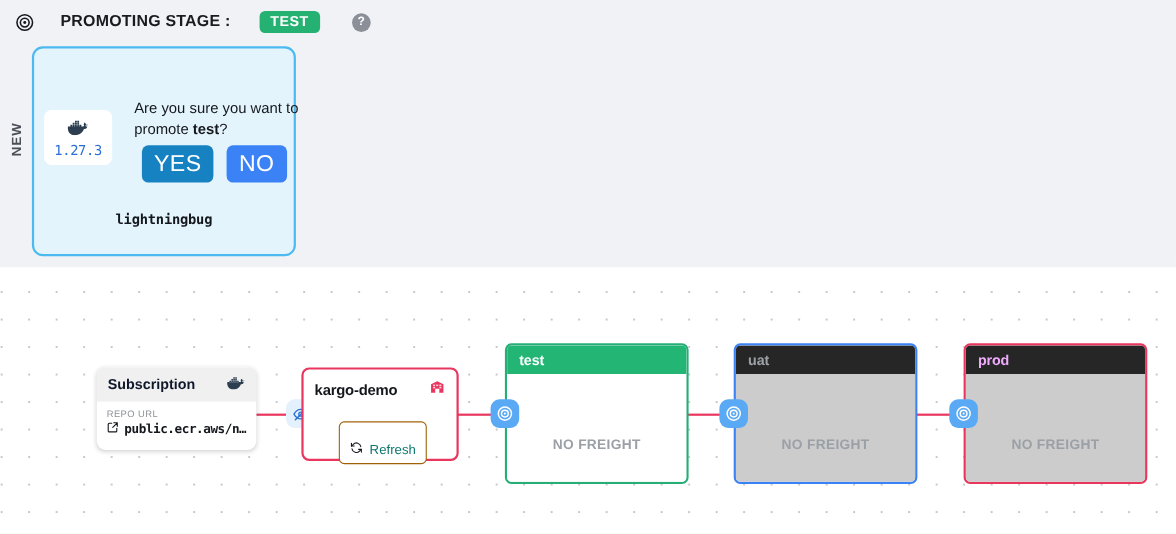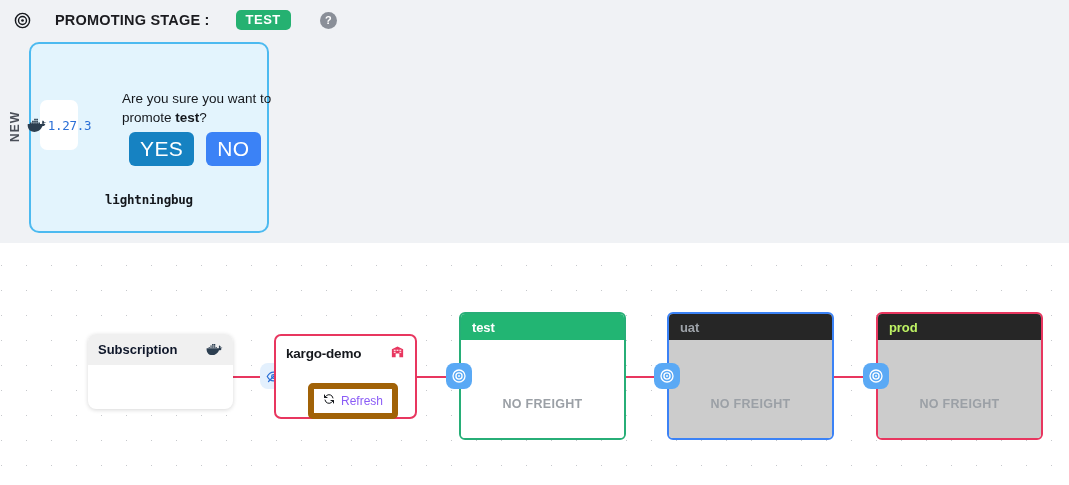--- a/index.html
+++ b/index.html
@@ -98,26 +98,26 @@
     background: #e3f4fd;
     border: 2px solid #4cbaf0;
     border-radius: 10px;
     box-sizing: border-box;
   }
 
   #freight-chip {
     position: absolute;
     left: 9px;
     top: 56px;
-    width: 38px;
+    width: 62px;
     height: 50px;
     background: #ffffff;
     border-radius: 7px;
     display: flex;
-    flex-direction: row;
+    flex-direction: column;
     align-items: center;
     justify-content: center;
     gap: 1px;
   }
   #freight-chip .docker-icon { display:block; }
   #freight-version {
     font-family: "DejaVu Sans Mono", monospace;
     font-size: 12.5px;
     color: #2a6fd6;
     letter-spacing: -0.3px;
@@ -265,25 +265,25 @@
     letter-spacing: -0.2px;
   }
   #refresh-btn {
     position: absolute;
     left: 32px;
     top: 47px;
     display: flex;
     align-items: center;
     gap: 6px;
     background: #ffffff;
-    border: 6px solid #a16207;
+    border: 1px solid #a16207;
     border-radius: 5px;
-    padding: 4px 9px 5px 9px;
+    padding: 17px 9px 5px 9px;
     font-size: 12px;
-    color: #8b5cf6;
+    color: #0f766e;
     font-family: "Liberation Sans", sans-serif;
     cursor: pointer;
   }
 
   
   .stage-node {
     position: absolute;
     top: 312px;
     width: 167px;
     height: 128px;
@@ -313,21 +313,21 @@
 
   #node-test { left: 459px; border: 2px solid #27ae77; }
   #node-test .stage-head { background: #22b573; color: #ffffff; }
   #node-test .stage-body { background: #ffffff; color: #9ba0a6; }
 
   #node-uat { left: 667px; border: 2px solid #3b82f6; }
   #node-uat .stage-head { background: #262626; color: #9da2a8; }
   #node-uat .stage-body { background: #cccccc; color: #9ba0a6; }
 
   #node-prod { left: 876px; border: 2px solid #e8365f; }
-  #node-prod .stage-head { background: #262626; color: #bef264; text-align: right; }
+  #node-prod .stage-head { background: #262626; color: #f0abfc; text-align: right; }
   #node-prod .stage-body { background: #cccccc; color: #9ba0a6; }
 
   
   .edge-badge {
     position: absolute;
     width: 26px;
     height: 26px;
     border-radius: 8px;
     display: flex;
     align-items: center;
@@ -389,20 +389,32 @@
 <div class="edge" style="left:833px; top:376px; width:45px;"></div>
 
 <div id="node-subscription">
   <div class="node-head">
     <span class="node-head-title">Subscription</span>
     <span>
       <svg width="17" height="14" viewBox="0 0 640 512">
         <path fill="#2c3e50" d="M349 213h-54v-49h54v49zm0-109h-54v50h54v-50zM283 213h-54v-49h54v49zm0-109h-54v50h54v-50zM217 213h-54v-49h54v49zm-66 60h-54v-49h54v49zm66 0h-54v-49h54v49zm66 0h-54v-49h54v49zm66 0h-54v-49h54v49zm66 0h-54v-49h54v49zM621 230c-13-9-44-12-67-8-3-21-15-39-36-56l-12-8-8 12c-16 24-20 63-3 89-8 4-23 10-42 10H25c-8 35-8 152 69 211 58 45 145 56 215 35 99-30 153-93 180-171 21 1 67 0 90-45 2-3 7-13 9-17l-4-3c-4-3-10-6-17-10-23-13-51-19-56-22z"></path>
       </svg>
     </span>
+  </div>
+  <div class="node-body">
+    <div class="field-label">REPO URL</div>
+    <div class="field-value">
+      <span>
+        <svg width="11" height="11" viewBox="0 0 24 24">
+          <path d="M10 4H5a2 2 0 0 0-2 2v13a2 2 0 0 0 2 2h13a2 2 0 0 0 2-2v-5" fill="none" stroke="#14171c" stroke-width="2.2" stroke-linecap="round"></path>
+          <path d="M14 3h7v7M21 3l-9 9" fill="none" stroke="#14171c" stroke-width="2.2" stroke-linecap="round"></path>
+        </svg>
+      </span>
+      <span>public.ecr.aws/n…</span>
+    </div>
   </div>
 </div>
 
 <div class="edge-badge badge-hidden" style="left:260px; top:363px;">
   <svg width="15" height="15" viewBox="0 0 24 24">
     <path d="M2 12s3.8-7 10-7 10 7 10 7-3.8 7-10 7S2 12 2 12z" fill="none" stroke="#2a6fd6" stroke-width="1.9"></path>
     <circle cx="12" cy="12" r="3" fill="none" stroke="#2a6fd6" stroke-width="1.9"></circle>
     <path d="M4 20L20 4" stroke="#2a6fd6" stroke-width="2" stroke-linecap="round"></path>
   </svg>
 </div>

